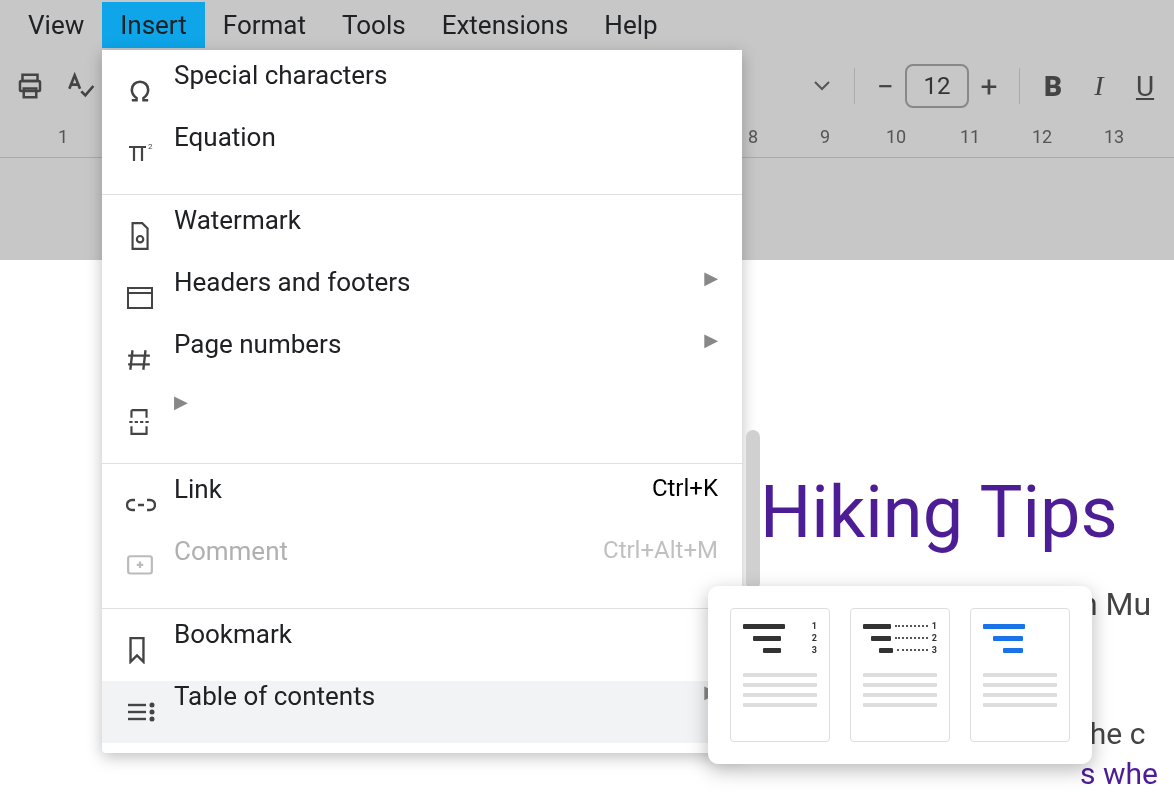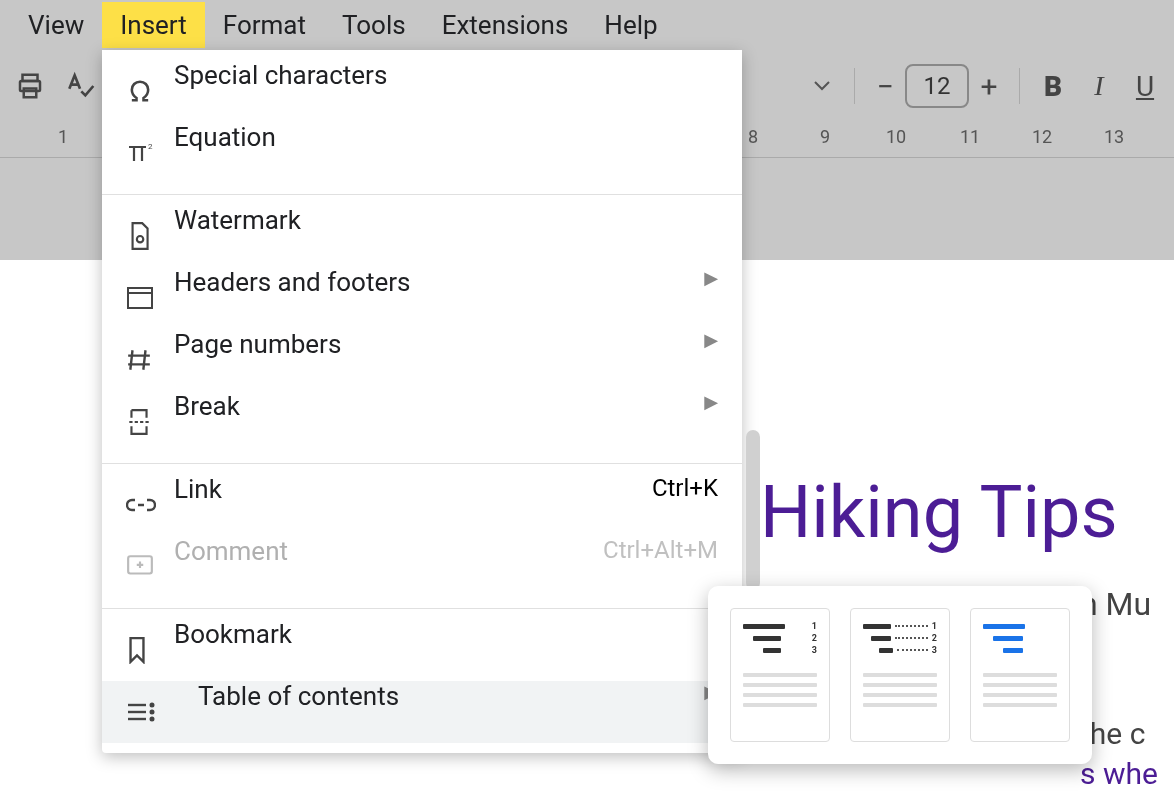--- a/index.html
+++ b/index.html
@@ -19,21 +19,21 @@
   padding-left: 10px;
   background: #c7c7c7;
   font-size: 26px;
 }
 .menubar-item {
   padding: 8px 18px;
   cursor: pointer;
   color: #202124;
 }
 .menubar-item.active {
-  background: #fde047;
+  background: #0ea5e9;
 }
 .toolbar {
   height: 72px;
   display: flex;
   align-items: center;
   background: #c7c7c7;
   padding-left: 8px;
   gap: 6px;
   position: relative;
 }
@@ -152,21 +152,21 @@
 .menu-item {
   display: flex;
   height: 62px;
   padding: 0 24px;
   font-size: 26px;
   color: #202124;
   cursor: pointer;
   position: relative;
 }
 .menu-item.disabled { color: #b0b0b0; }
-.menu-item.hover { background: #f1f3f4; gap: 24px; }
+.menu-item.hover { background: #f1f3f4; }
 .menu-icon {
   width: 48px;
   display: flex;
   align-items: center;
   justify-content: flex-start;
 }
 .menu-label { flex: 1; }
 .menu-shortcut { color: #000000; font-size: 24px; }
 .menu-item.disabled .menu-shortcut { color: #c0c0c0; }
 .menu-arrow {
@@ -354,21 +354,20 @@
     <span class="menu-arrow">▶</span>
   </div>
 
   <div class="menu-item">
     <span class="menu-icon">
       <svg width="26" height="28" viewBox="0 0 24 26" fill="none" stroke="#444" stroke-width="2">
           <path d="M5 2 H19 V9 M5 2 V9 M5 17 V24 H19 V17"></path>
           <path d="M3 13 H21" stroke-dasharray="3 2"></path>
         </svg>
     </span>
-    <span class="menu-label">Break</span>
     <span class="menu-arrow">▶</span>
   </div>
 
   <div class="menu-divider"></div>
 
   <div class="menu-item">
     <span class="menu-icon">
       <svg width="30" height="20" viewBox="0 0 30 16" fill="none" stroke="#444" stroke-width="2.4">
           <path d="M12 8 H18 M9 3 H6 A5 5 0 0 0 6 13 H9 M21 3 H24 A5 5 0 0 1 24 13 H21"></path>
         </svg>

